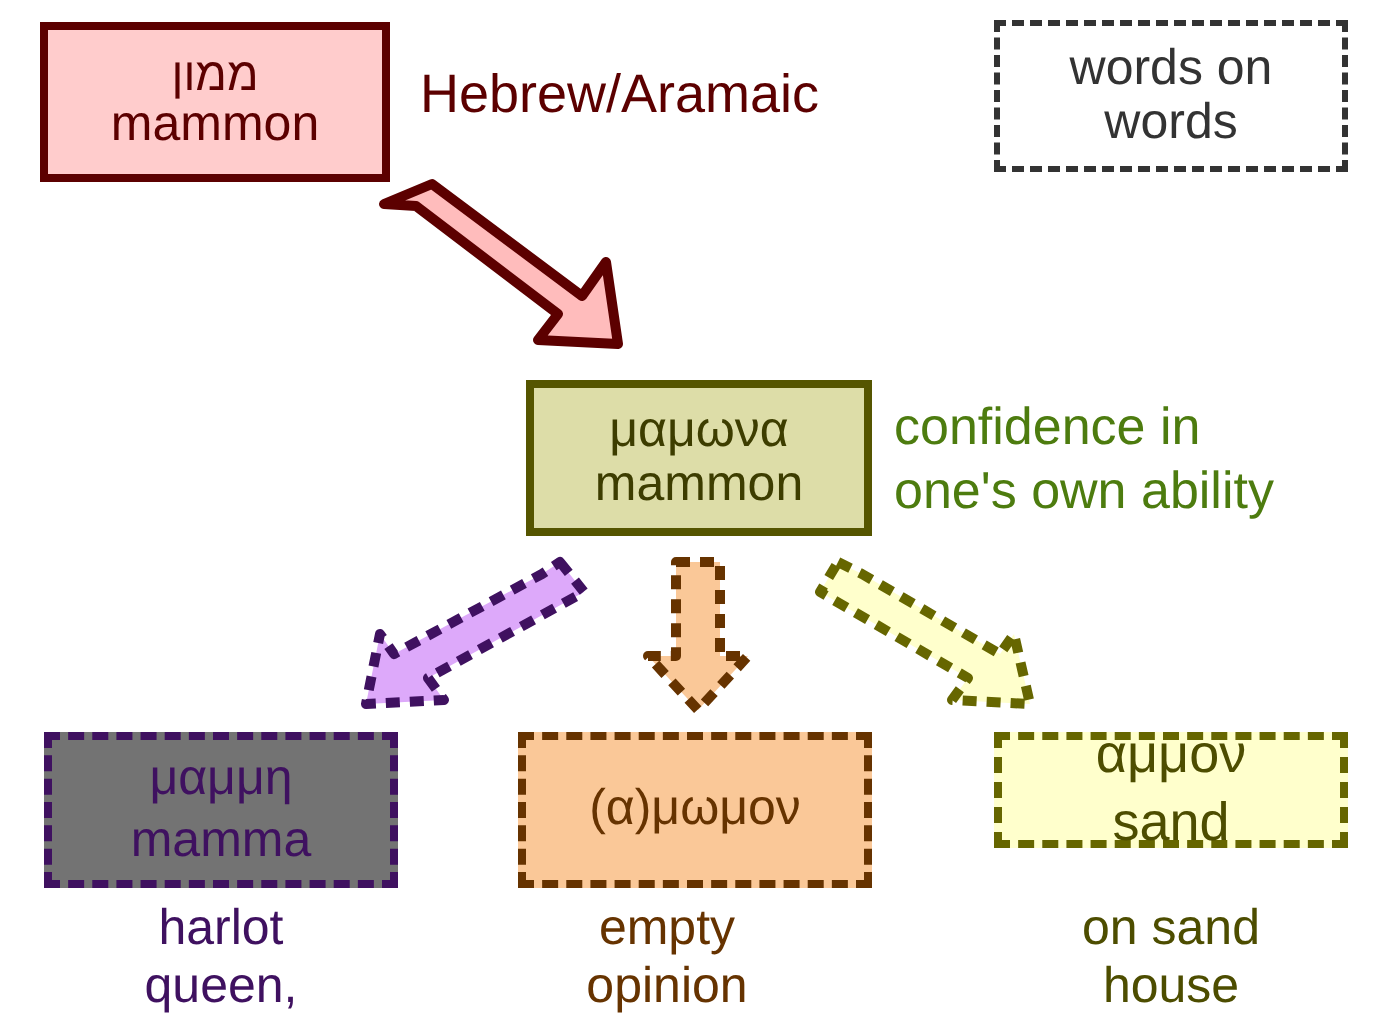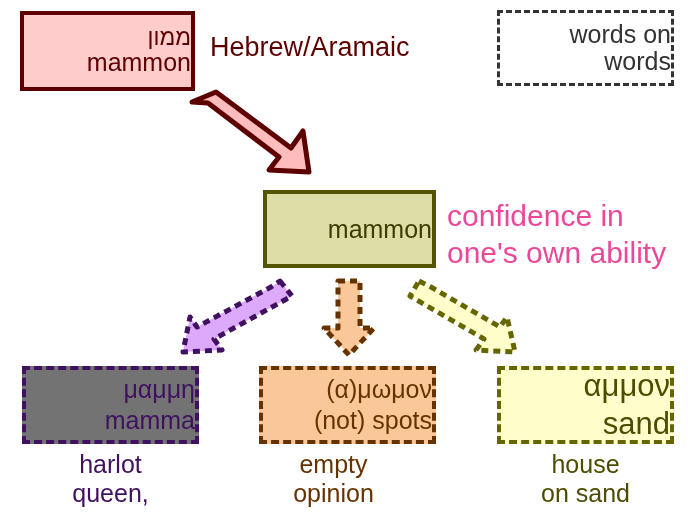--- a/index.html
+++ b/index.html
@@ -16,21 +16,21 @@
   #stage {
     position: relative;
     width: 688px;
     height: 516px;
   }
   .box {
     position: absolute;
     box-sizing: border-box;
     display: flex;
     flex-direction: column;
-    align-items: flex-end;
+    align-items: center;
     justify-content: center;
     line-height: 1.02;
     text-align: center;
   }
   .box .line1, .box .line2 {
     display: block;
     white-space: nowrap;
   }
 
   
@@ -91,22 +91,22 @@
     font-size: 26px;
     color: #4d4d00;
     white-space: nowrap;
   }
 
   
   #confidence-note {
     position: absolute;
     left: 447px;
     top: 198px;
-    font-size: 30px;
-    color: #ec4899;
+    font-size: 26px;
+    color: #4d7c0f;
     line-height: 1.22;
     white-space: nowrap;
   }
 
   
   #mamma-box {
     left: 22px;
     top: 366px;
     width: 177px;
     height: 78px;
@@ -122,25 +122,25 @@
     height: 78px;
     background: #fac898;
     border: 4px dashed #663300;
     color: #663300;
     font-size: 25px;
   }
   #sand-box {
     left: 497px;
     top: 366px;
     width: 177px;
-    height: 78px;
+    height: 58px;
     background: #ffffcc;
     border: 4px dashed #666600;
     color: #4d4d00;
-    font-size: 31px;
+    font-size: 27px;
   }
   .box .line2 { margin-top: 6px; }
 
   
   .caption {
     position: absolute;
     width: 177px;
     text-align: center;
     font-size: 25px;
     line-height: 1.16;
@@ -194,52 +194,52 @@
   </div>
 
   <div id="hebrew-label">Hebrew/Aramaic</div>
 
   <div class="box" id="play-on-words-box">
     <span class="line1">words on</span>
     <span class="line2">words</span>
   </div>
 
   <div class="box" id="greek-box">
+    <span class="line1">μαμωνα</span>
     <span class="line2">mammon</span>
   </div>
 
 
   <div id="confidence-note">
     <span>confidence in</span><br>
     <span>one's own ability</span>
   </div>
 
   <div class="box" id="mamma-box">
     <span class="line1">μαμμη</span>
     <span class="line2">mamma</span>
   </div>
 
   <div class="box" id="spots-box">
     <span class="line1">(α)μωμον</span>
-    <span class="line2">(not) spots</span>
   </div>
 
   <div class="box" id="sand-box">
     <span class="line1">αμμον</span>
     <span class="line2">sand</span>
   </div>
 
   <div class="caption" id="mamma-caption">
     <span>harlot</span>
     <span>queen,</span>
   </div>
 
   <div class="caption" id="spots-caption">
     <span>empty</span>
     <span>opinion</span>
   </div>
 
   <div class="caption" id="sand-caption">
+    <span>on sand</span>
     <span>house</span>
-    <span>on sand</span>
   </div>
 
 </div>
 
 </body></html>

